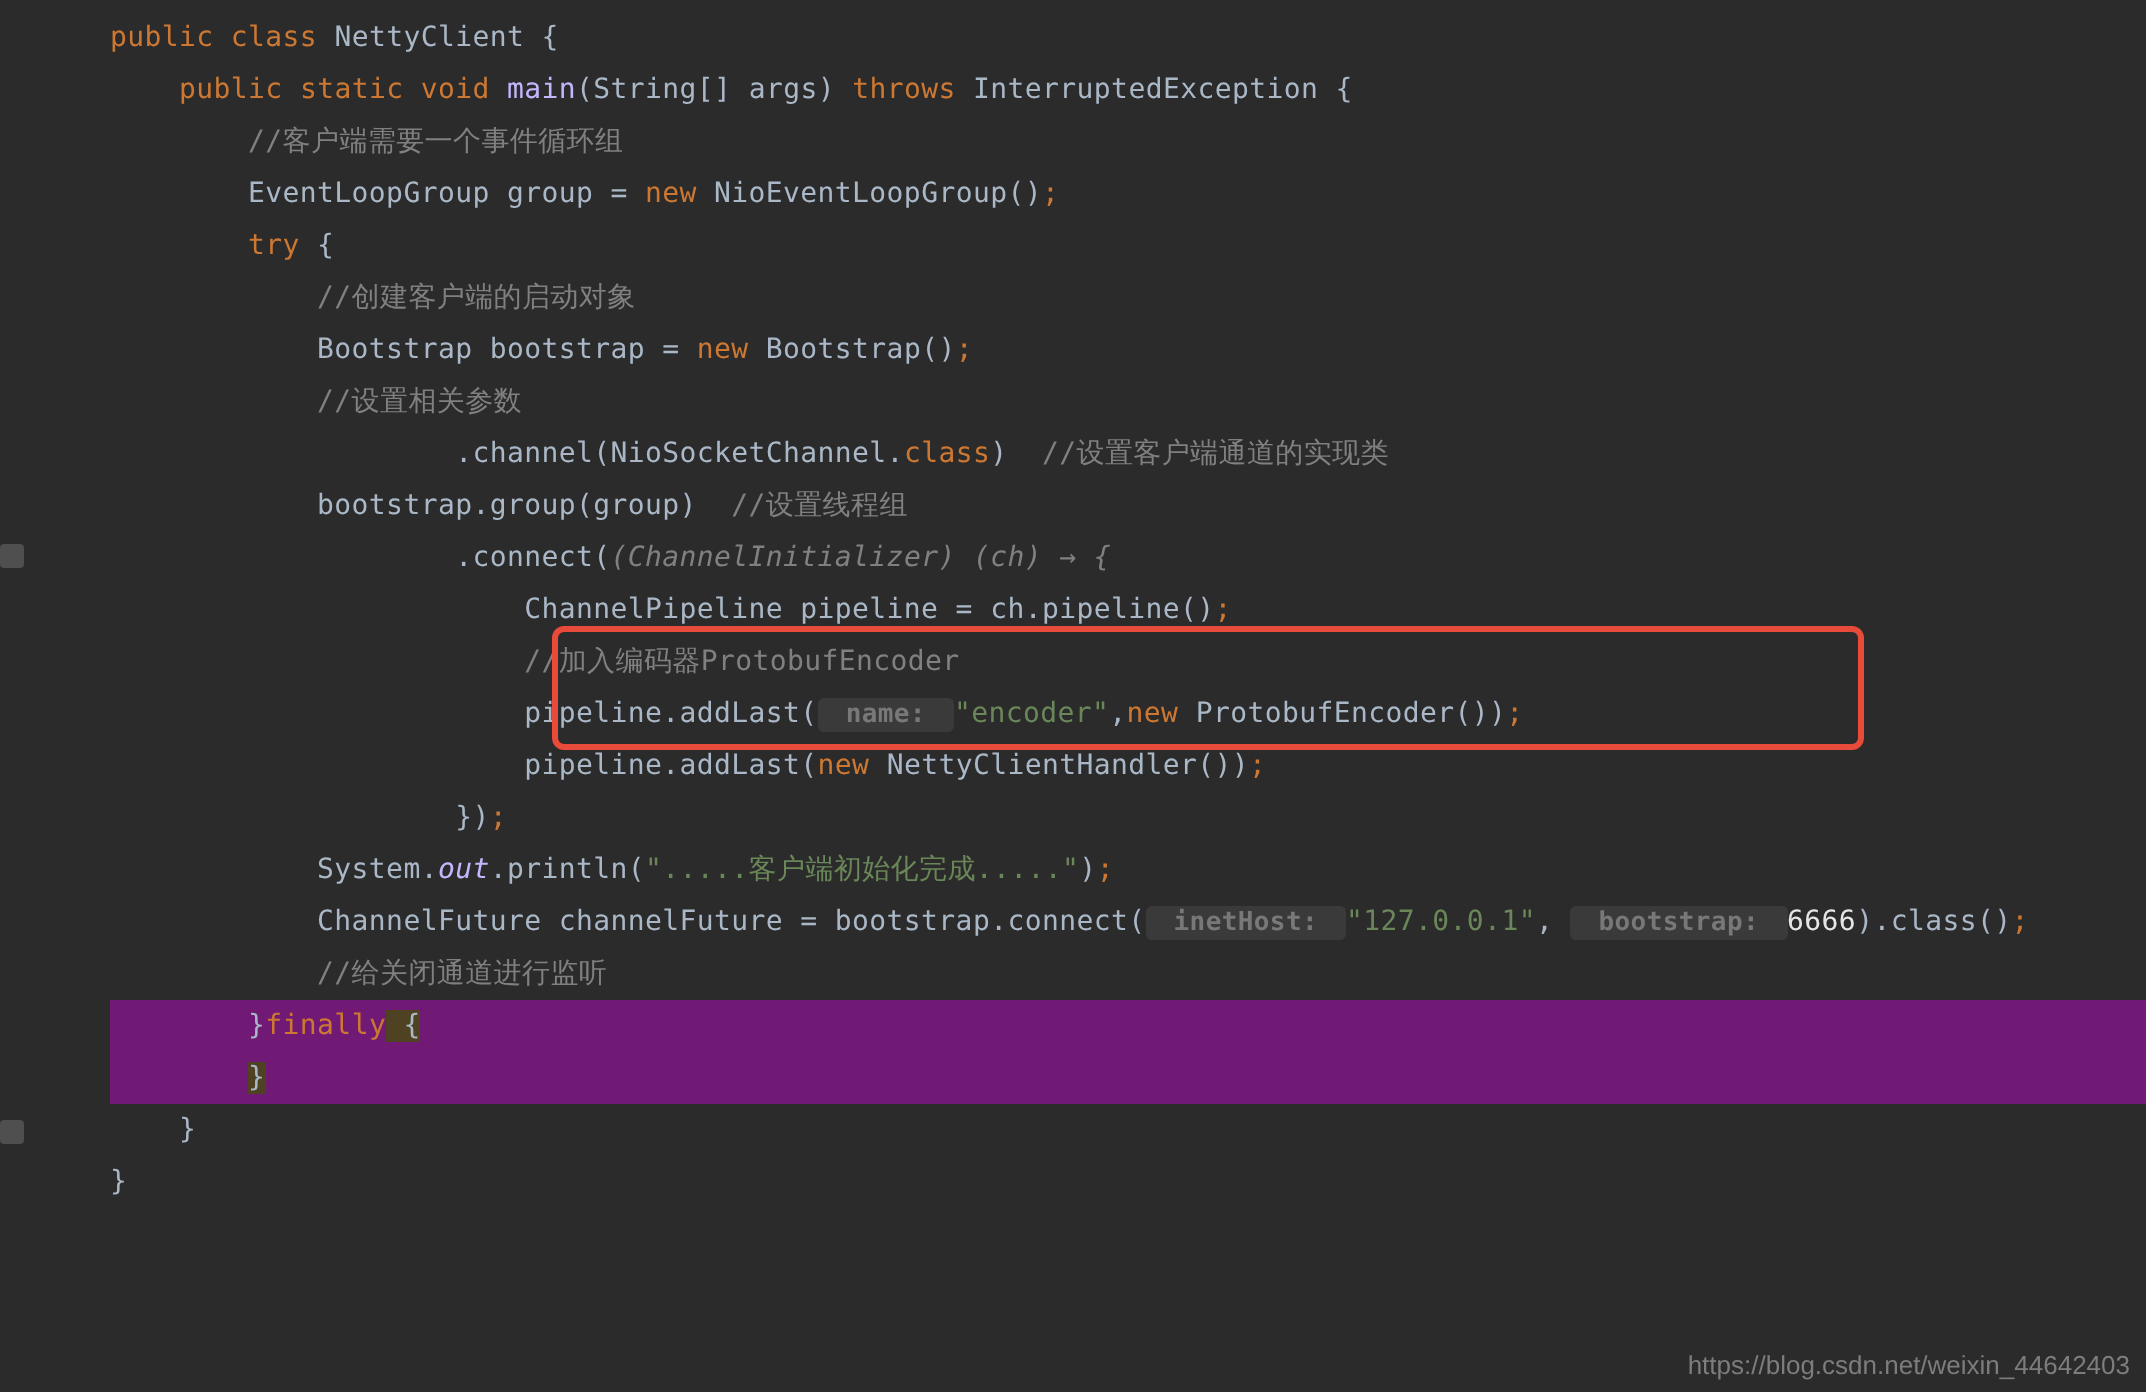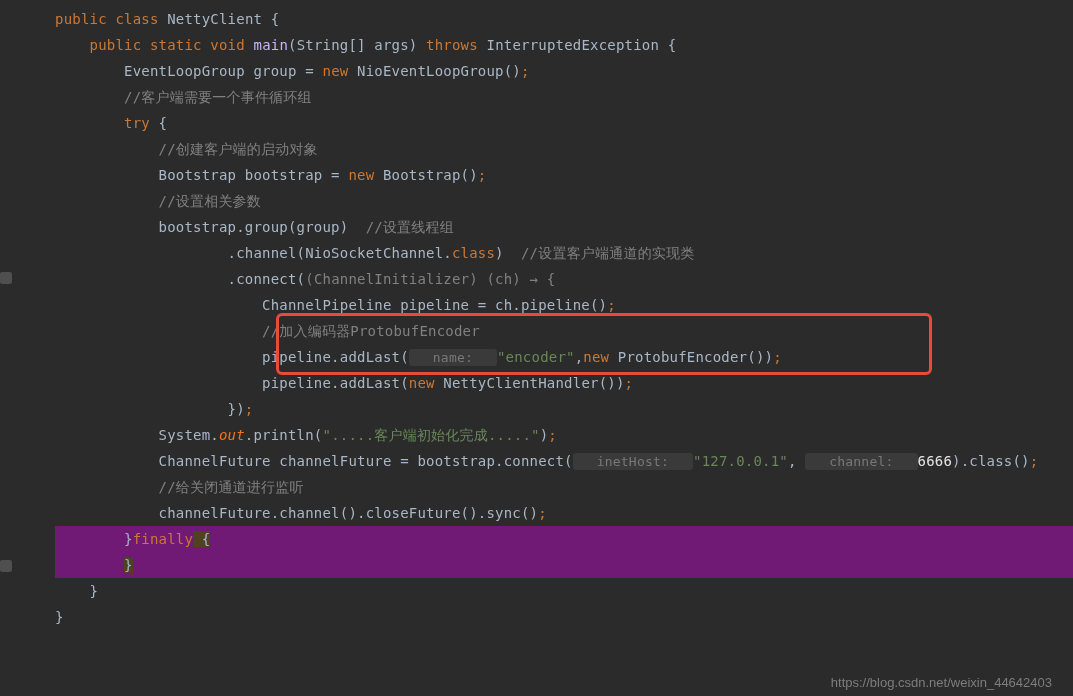--- a/index.html
+++ b/index.html
@@ -19,70 +19,69 @@
   letter-spacing: 0.2px;
   margin-left: 39px;
 }
 .line { white-space: pre; height: 26px; }
 .line.hl { background: #701a75; }
 .kw { color: #cc7832; }
 .fn { color: #c4b5fd; }
 .str { color: #6a8759; }
 .num { color: #e5e5e5; }
 .cmt { color: #808080; }
-.it { }
-.static { color: #f97316; font-style: italic; }
-.hint { color: #787878; background: #3a3a3a; padding: 1px 16px; border-radius: 3px; font-size: 13px; }
+.it { font-style: italic; }
+.static { color: #c4b5fd; font-style: italic; }
+.hint { color: #787878; background: #3a3a3a; padding: 1px 6px; border-radius: 3px; font-size: 13px; font-weight: bold; }
 .boxed {
   position: absolute;
   border: 3px solid #e84b3a;
   border-radius: 6px;
   pointer-events: none;
 }
 .gutter-mark {
   position: absolute;
   left: 0;
   width: 12px;
   height: 12px;
   background: #4f4f4f;
   border-radius: 2px;
 }
 .watermark {
   position: absolute;
   bottom: 6px;
-  right: 21px;
+  right: 8px;
   color: #7d7d7d;
   font-size: 13px;
   font-family: sans-serif;
 }
 </style>
 </head>
 <body>
 
 <div class="code-area">
 <div class="line"><span class="kw">public</span> <span class="kw">class</span> <span>NettyClient</span><span> {</span></div>
 <div class="line">    <span class="kw">public</span> <span class="kw">static</span> <span class="kw">void</span> <span class="fn">main</span><span>(String[] args)</span> <span class="kw">throws</span> <span>InterruptedException</span><span> {</span></div>
+<div class="line">        <span class="cmt">//客户端需要一个事件循环组</span></div>
 <div class="line">        <span>EventLoopGroup group = </span><span class="kw">new</span><span> NioEventLoopGroup()</span><span class="kw">;</span></div>
-<div class="line">        <span class="cmt">//客户端需要一个事件循环组</span></div>
 <div class="line">        <span class="kw">try</span><span> {</span></div>
 <div class="line">            <span class="cmt">//创建客户端的启动对象</span></div>
 <div class="line">            <span>Bootstrap bootstrap = </span><span class="kw">new</span><span> Bootstrap()</span><span class="kw">;</span></div>
 <div class="line">            <span class="cmt">//设置相关参数</span></div>
+<div class="line">                    <span>.channel(NioSocketChannel.</span><span class="kw">class</span><span>)  </span><span class="cmt">//设置客户端通道的实现类</span></div>
 <div class="line">            <span>bootstrap.group(group)  </span><span class="cmt">//设置线程组</span></div>
-<div class="line">                    <span>.channel(NioSocketChannel.</span><span class="kw">class</span><span>)  </span><span class="cmt">//设置客户端通道的实现类</span></div>
 <div class="line">                    <span>.connect(</span><span class="cmt it">(ChannelInitializer) (ch) → {</span></div>
 <div class="line">                        <span>ChannelPipeline pipeline = ch.pipeline()</span><span class="kw">;</span></div>
 <div class="line">                        <span class="cmt">//加入编码器ProtobufEncoder</span></div>
 <div class="line">                        <span>pipeline.addLast(</span><span class="hint"> name: </span><span class="str">"encoder"</span><span>,</span><span class="kw">new</span><span> ProtobufEncoder())</span><span class="kw">;</span></div>
 <div class="line">                        <span>pipeline.addLast(</span><span class="kw">new</span><span> NettyClientHandler())</span><span class="kw">;</span></div>
 <div class="line">                    <span>})</span><span class="kw">;</span></div>
 <div class="line">            <span>System.</span><span class="static">out</span><span>.println(</span><span class="str">".....客户端初始化完成....."</span><span>)</span><span class="kw">;</span></div>
-<div class="line">            <span>ChannelFuture channelFuture = bootstrap.connect(</span><span class="hint"> inetHost: </span><span class="str">"127.0.0.1"</span><span>, </span><span class="hint"> channel: </span><span class="num">6666</span><span>).class()</span><span class="kw">;</span></div>
+<div class="line">            <span>ChannelFuture channelFuture = bootstrap.connect(</span><span class="hint"> inetHost: </span><span class="str">"127.0.0.1"</span><span>, </span><span class="hint"> bootstrap: </span><span class="num">6666</span><span>).class()</span><span class="kw">;</span></div>
 <div class="line">            <span class="cmt">//给关闭通道进行监听</span></div>
-<div class="line">            <span>channelFuture.channel().closeFuture().sync()</span><span class="kw">;</span></div>
 <div class="line hl">        <span>}</span><span class="kw">finally</span><span style="background:#4e4223"> {</span></div>
 <div class="line hl">        <span style="background:#4e4223">}</span></div>
 <div class="line">    <span>}</span></div>
 <div class="line"><span>}</span></div>
 </div>
 
 <div class="boxed" style="left:276px; top:313px; width:656px; height:62px;"></div>
 
 <div class="gutter-mark" style="top:272px;"></div>
 <div class="gutter-mark" style="top:560px;"></div>

